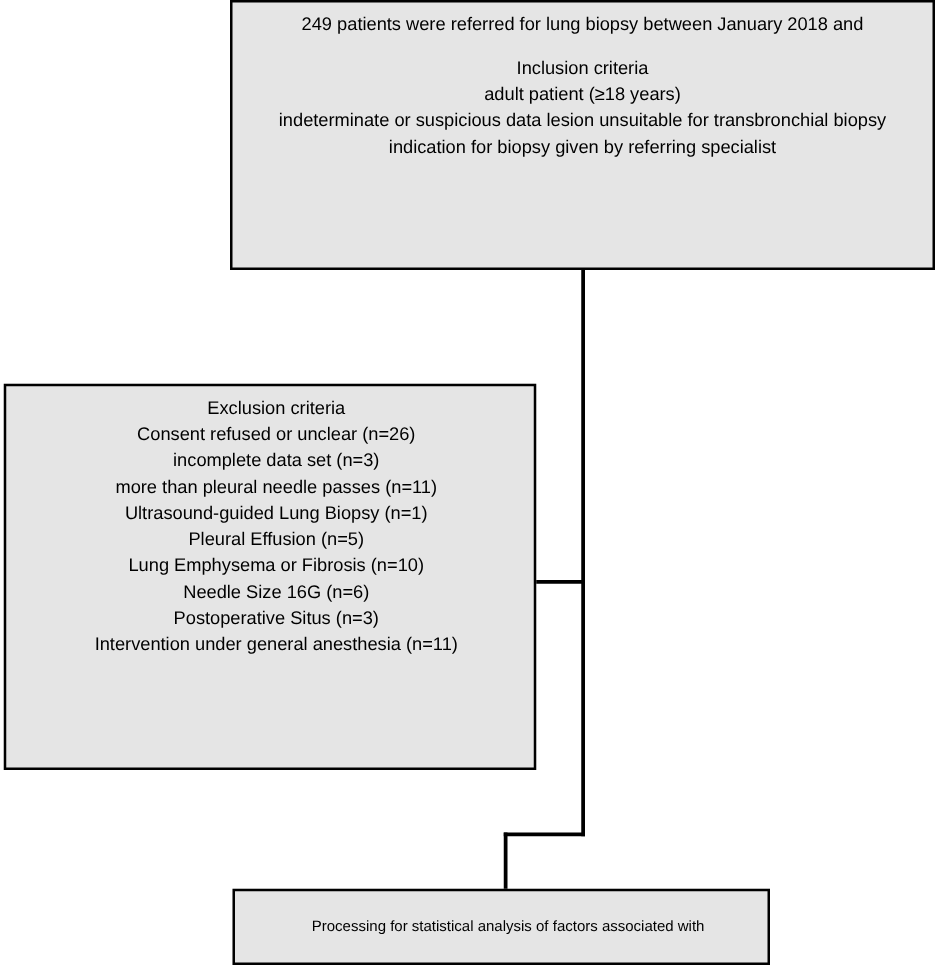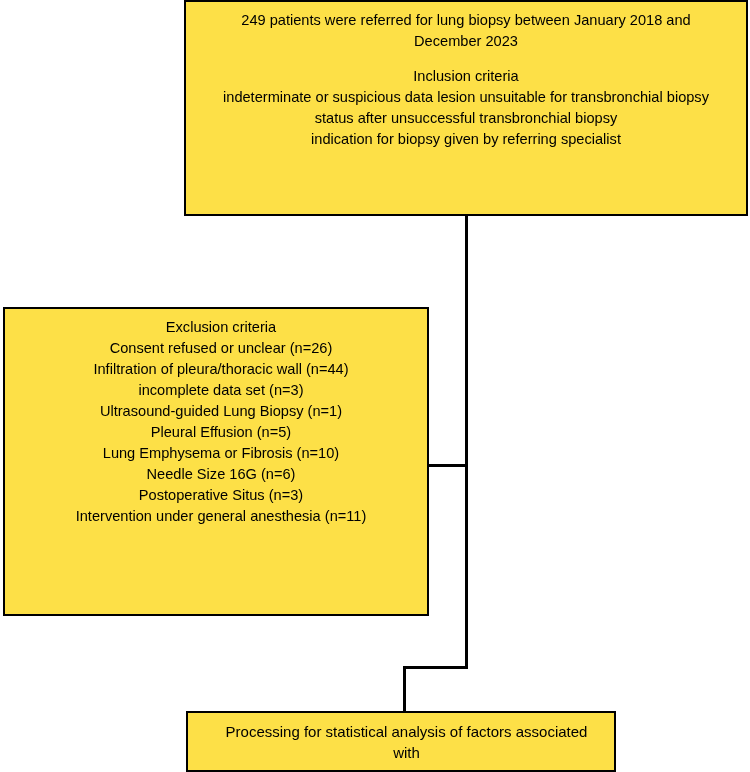--- a/index.html
+++ b/index.html
@@ -18,21 +18,21 @@
     height: 772px;
     background: #ffffff;
     overflow: hidden;
   }
 
   
   .box {
     position: absolute;
     box-sizing: border-box;
     border: 2px solid #000000;
-    background: #fde047;
+    background: #e5e5e5;
     text-align: center;
     z-index: 2;
   }
 
   #inclusion-box {
     left: 184px;
     top: 0px;
     width: 564px;
     height: 216px;
     padding: 8px 10px 0 10px;
@@ -73,21 +73,21 @@
     white-space: nowrap;
   }
   .spacer {
     height: 14px;
   }
   .title-block {
     font-size: 14.6px;
     line-height: 21px;
   }
   .outcome-text {
-    font-size: 15px;
+    font-size: 12px;
     line-height: 21px;
     margin-left: 11px;
   }
   .bold {
     font-weight: bold;
   }
 
   
   .conn {
     position: absolute;
@@ -124,34 +124,33 @@
   }
 </style>
 </head>
 <body>
 
 <div id="flowchart">
 
   <div class="box" id="inclusion-box">
     <div class="title-block">
       <div class="line wrapline">249 patients were referred for lung biopsy between January 2018 and</div>
-      <div class="line">December 2023</div>
     </div>
     <div class="spacer"></div>
     <div class="heading">Inclusion criteria</div>
+    <div class="line">adult patient (≥18 years)</div>
     <div class="line">indeterminate or suspicious data lesion unsuitable for transbronchial biopsy</div>
-    <div class="line">status after unsuccessful transbronchial biopsy</div>
     <div class="line">indication for biopsy given by referring specialist</div>
   </div>
 
   <div class="box" id="exclusion-box">
     <div class="heading">Exclusion criteria</div>
     <div class="line">Consent refused or unclear (n=26)</div>
-    <div class="line">Infiltration of pleura/thoracic wall (n=44)</div>
     <div class="line">incomplete data set (n=3)</div>
+    <div class="line">more than pleural needle passes (n=11)</div>
     <div class="line">Ultrasound-guided Lung Biopsy (n=1)</div>
     <div class="line">Pleural Effusion (n=5)</div>
     <div class="line">Lung Emphysema or Fibrosis (n=10)</div>
     <div class="line">Needle Size 16G (n=6)</div>
     <div class="line">Postoperative Situs (n=3)</div>
     <div class="line">Intervention under general anesthesia (n=11)</div>
   </div>
 
   <div class="conn" id="trunk-main"></div>
   <div class="conn" id="branch-exclusion"></div>

